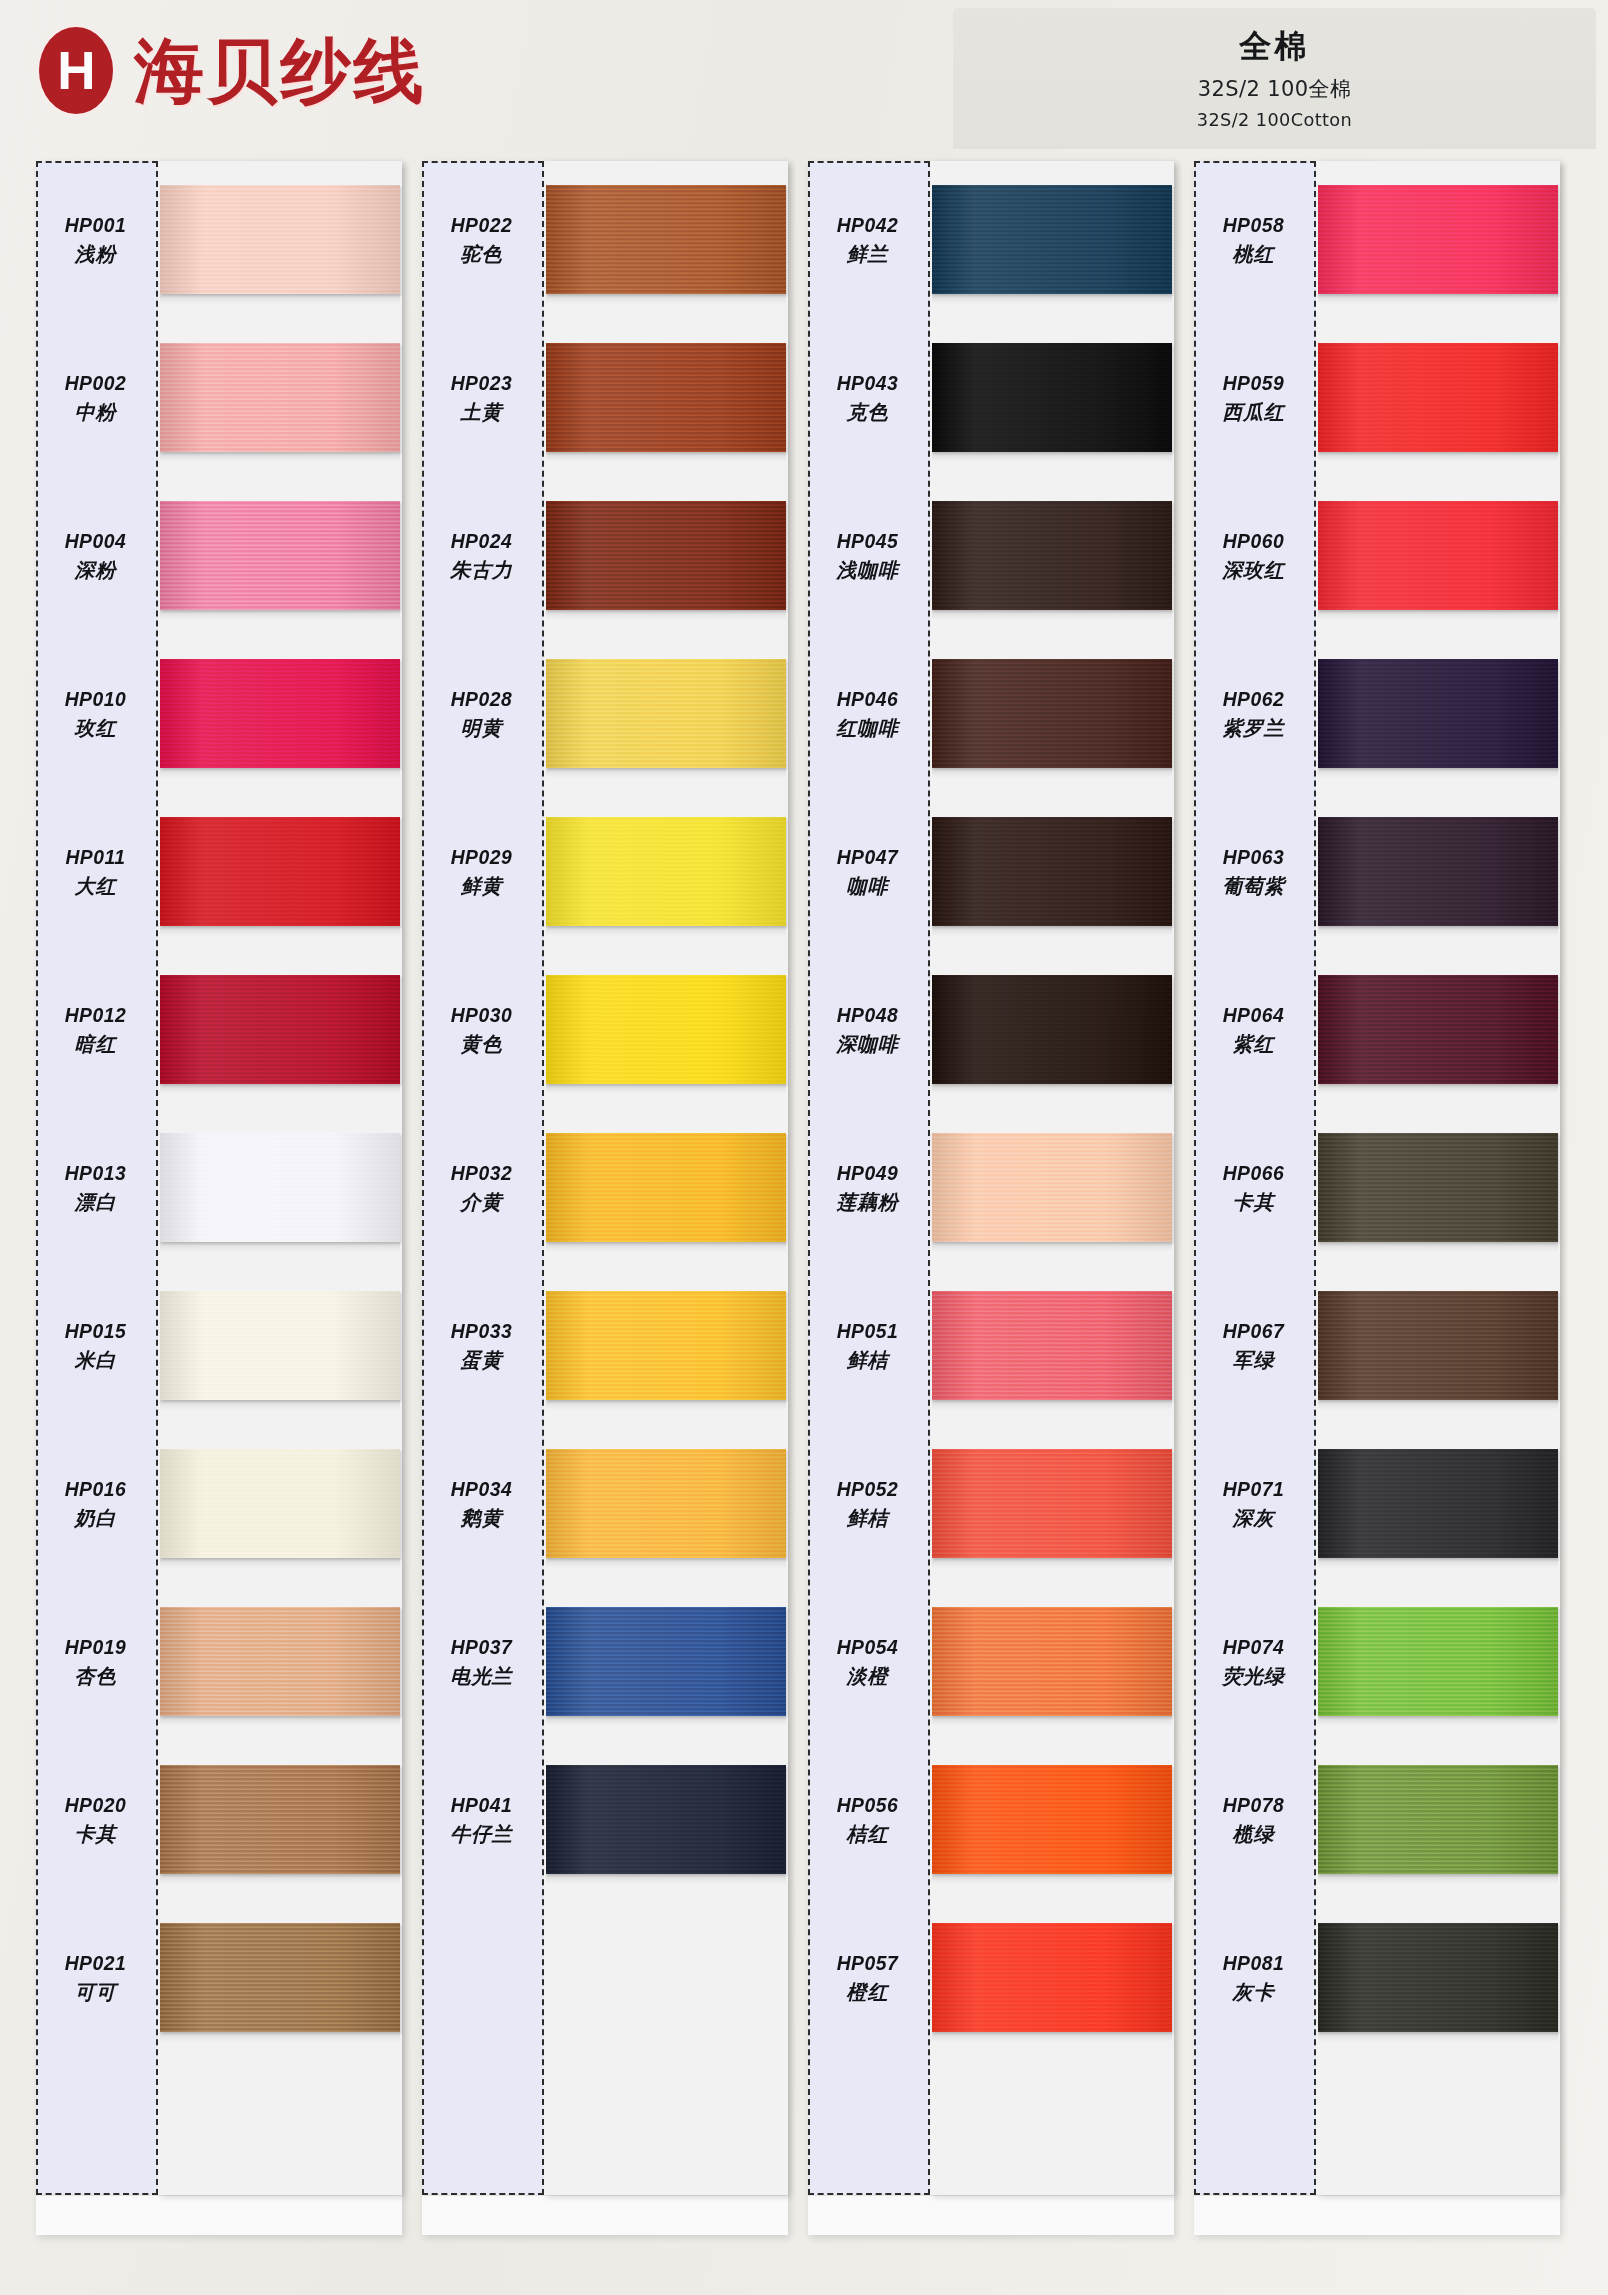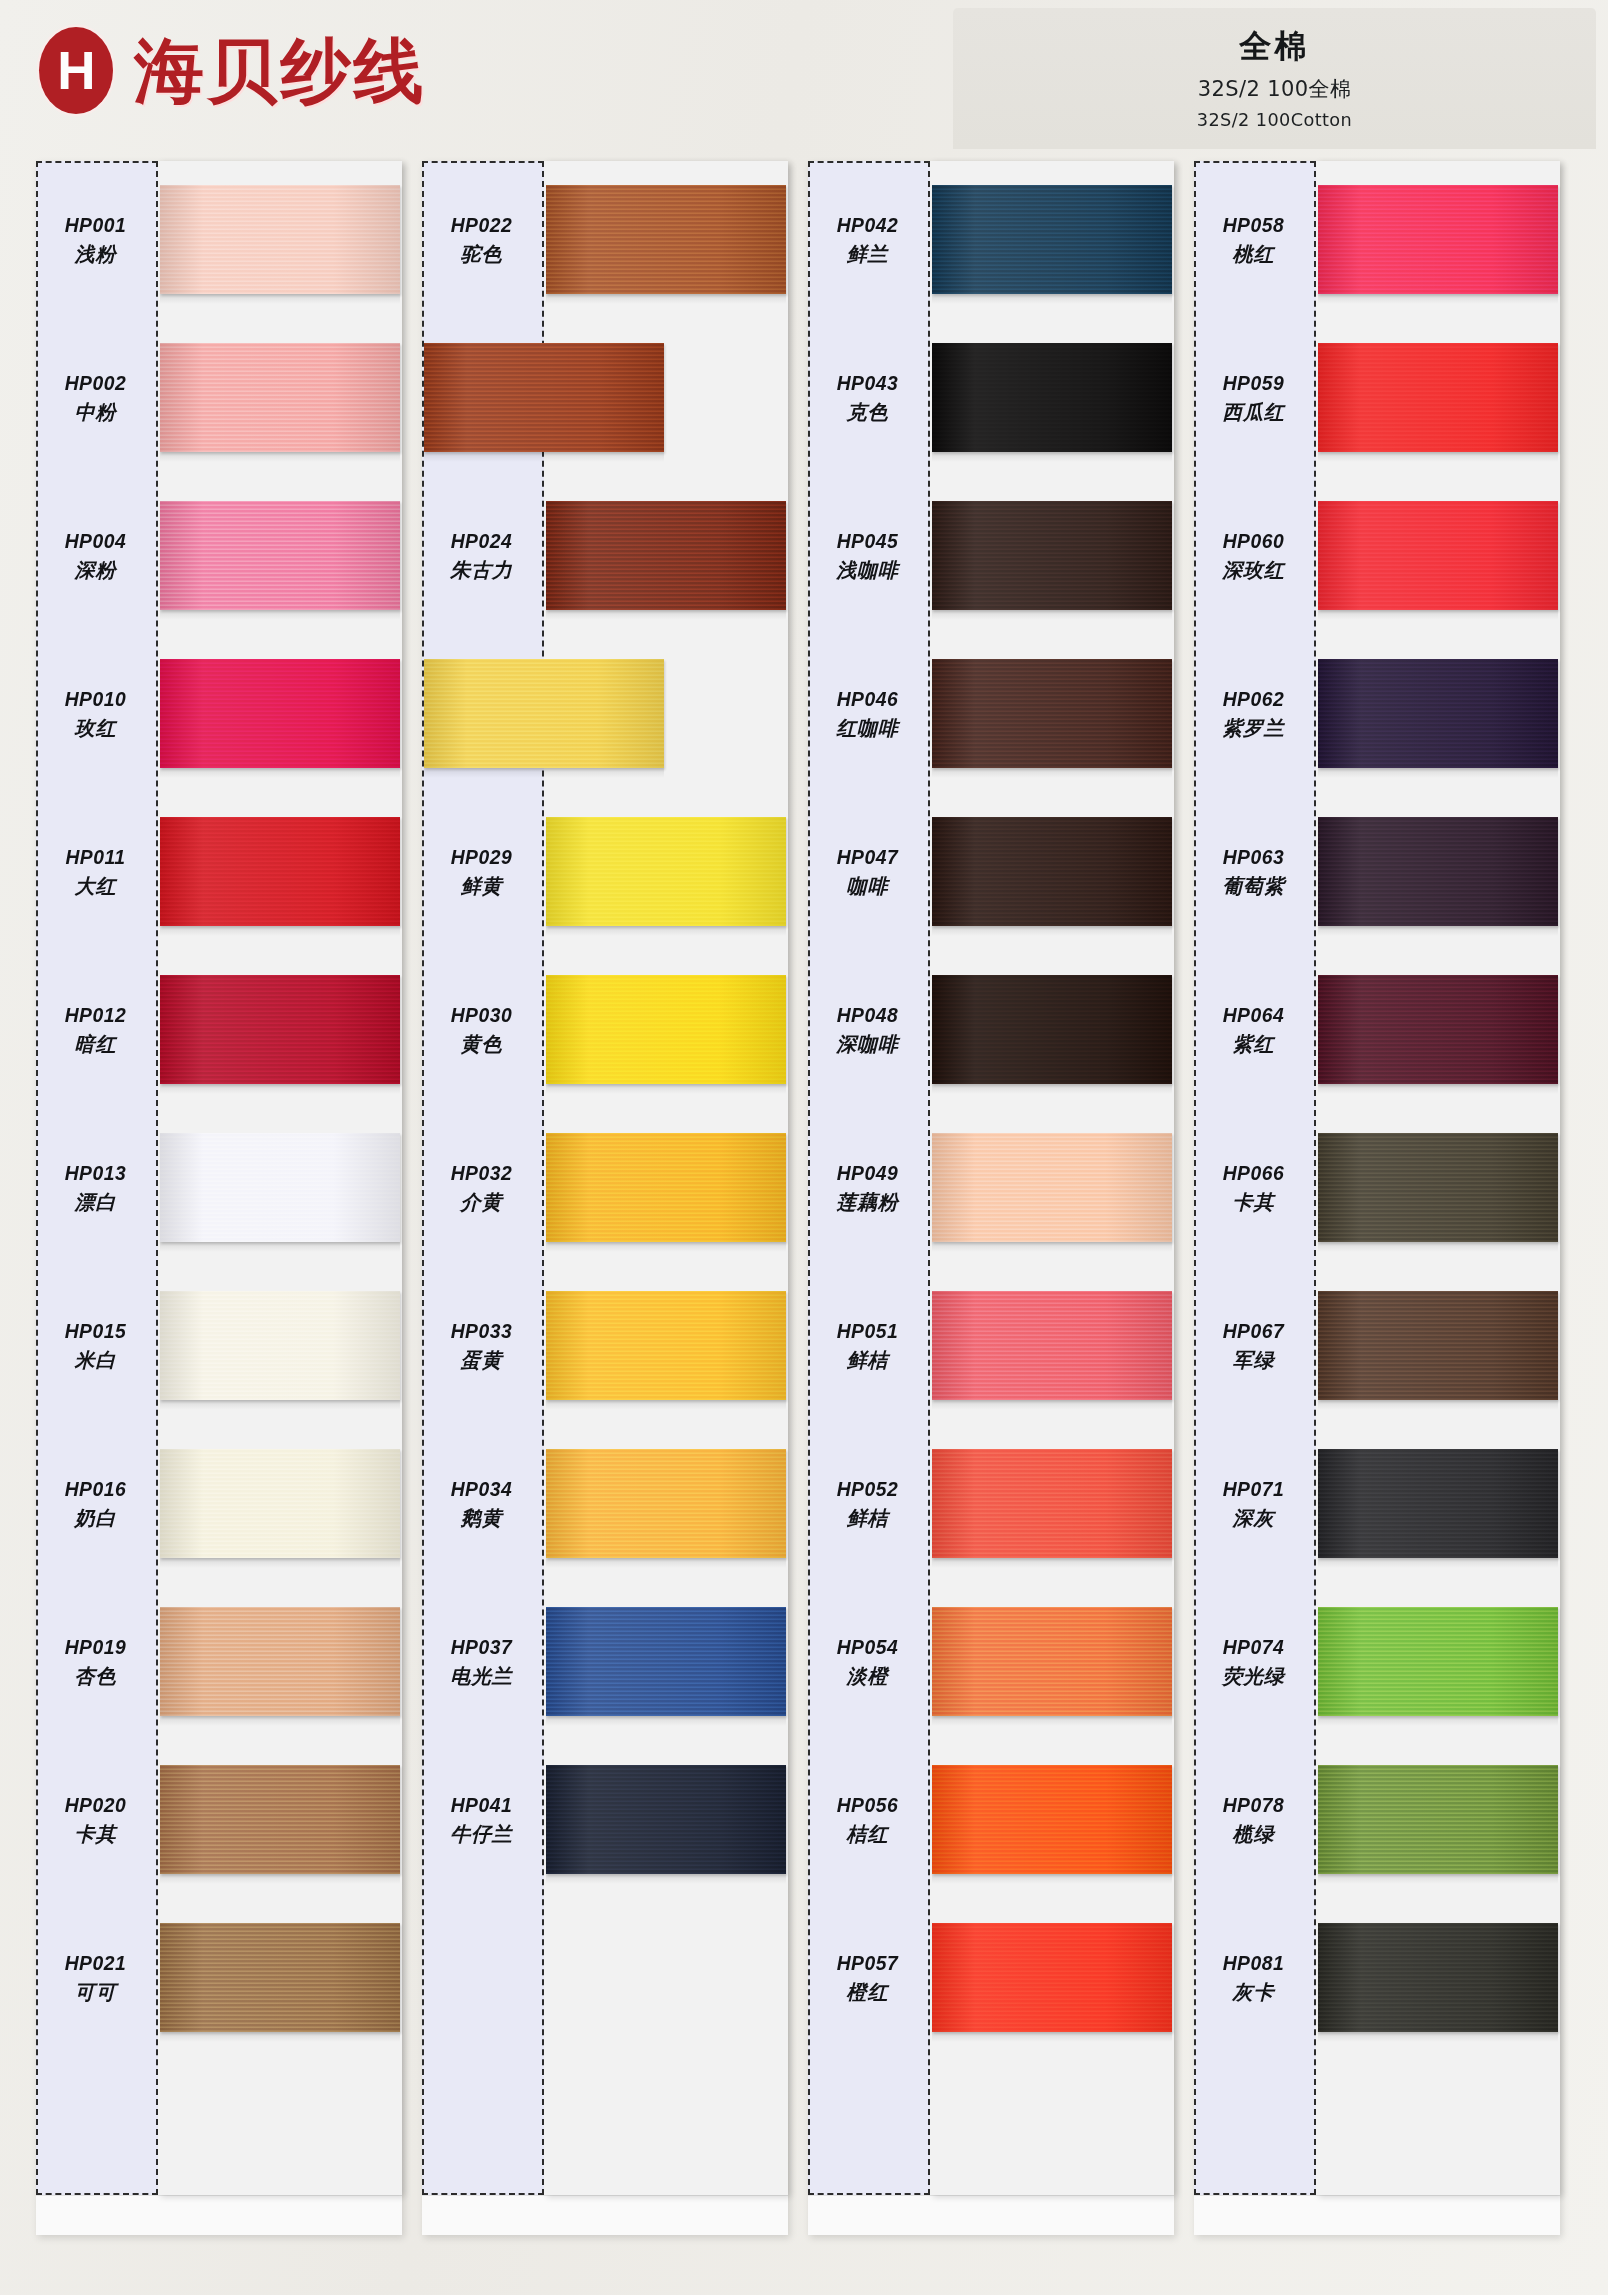--- a/index.html
+++ b/index.html
@@ -411,36 +411,44 @@
             <div class="row-label">
               <div class="code">HP022</div>
               <div class="cname">驼色</div>
             </div>
             <div class="row-swatch-slot">
               <div class="yarn" style="background-color: rgb(168, 85, 42);"></div>
               <div class="gap-shadow"></div>
             </div>
           </div>
           <div class="row">
+            <div class="row-label">
+              <div class="code">HP023</div>
+              <div class="cname">土黄</div>
+            </div>
             <div class="row-swatch-slot">
               <div class="yarn" style="background-color: rgb(153, 60, 29);"></div>
               <div class="gap-shadow"></div>
             </div>
           </div>
           <div class="row">
             <div class="row-label">
               <div class="code">HP024</div>
               <div class="cname">朱古力</div>
             </div>
             <div class="row-swatch-slot">
               <div class="yarn" style="background-color: rgb(122, 40, 22);"></div>
               <div class="gap-shadow"></div>
             </div>
           </div>
           <div class="row">
+            <div class="row-label">
+              <div class="code">HP028</div>
+              <div class="cname">明黄</div>
+            </div>
             <div class="row-swatch-slot">
               <div class="yarn" style="background-color: rgb(242, 210, 79);"></div>
               <div class="gap-shadow"></div>
             </div>
           </div>
           <div class="row">
             <div class="row-label">
               <div class="code">HP029</div>
               <div class="cname">鲜黄</div>
             </div>

